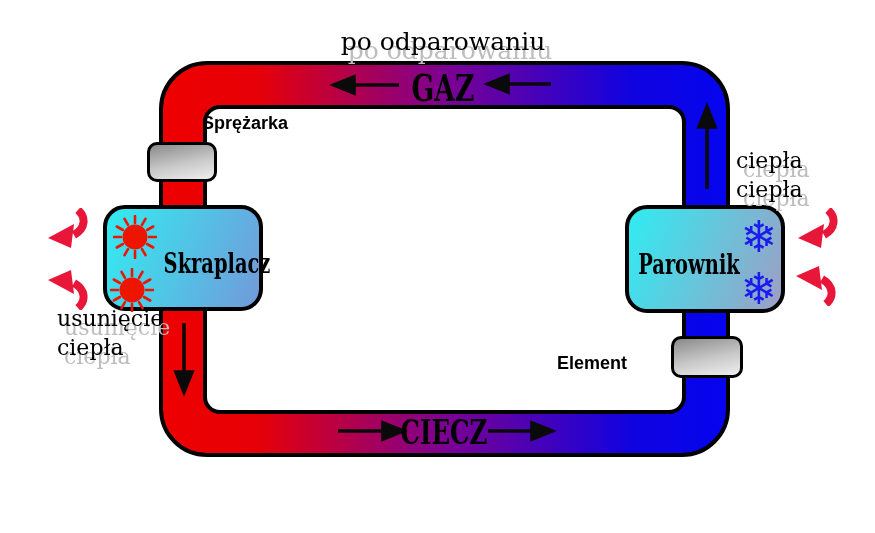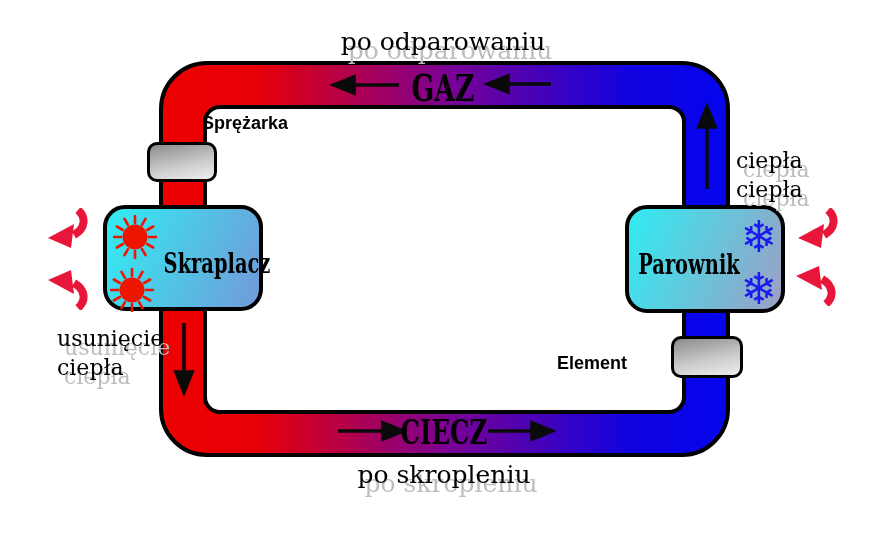--- a/index.html
+++ b/index.html
@@ -184,23 +184,22 @@
       <polygon class="head" points="2,30 28,16 25,40"></polygon>
   </svg>
 
   <div class="shadowed big-serif" style="left:443px;top:27px">po odparowaniu</div>
   <div class="pipe-word gaz" style="left:443px;top:88px">GAZ</div>
   <div class="sans-label" style="left:202px;top:113px">Sprężarka</div>
   <div class="shadowed side-note" style="left:736px;top:146px">
     <span>ciepła</span>
     <span>ciepła</span>
   </div>
-  <div class="shadowed side-note" style="left:57px;top:324px">
+  <div class="shadowed side-note" style="left:57px;top:304px">
     <span>usunięcie</span>
     <span>ciepła</span>
   </div>
   <div class="sans-label two-line" style="left:557px;top:352px">
     <span>Element</span>
   </div>
   <div class="pipe-word ciecz" style="left:444px;top:432px">CIECZ</div>
-  <div class="shadowed big-serif" style="left:444px;top:460px">po skropleniu</div>
 
 </div>
 
 </body></html>

